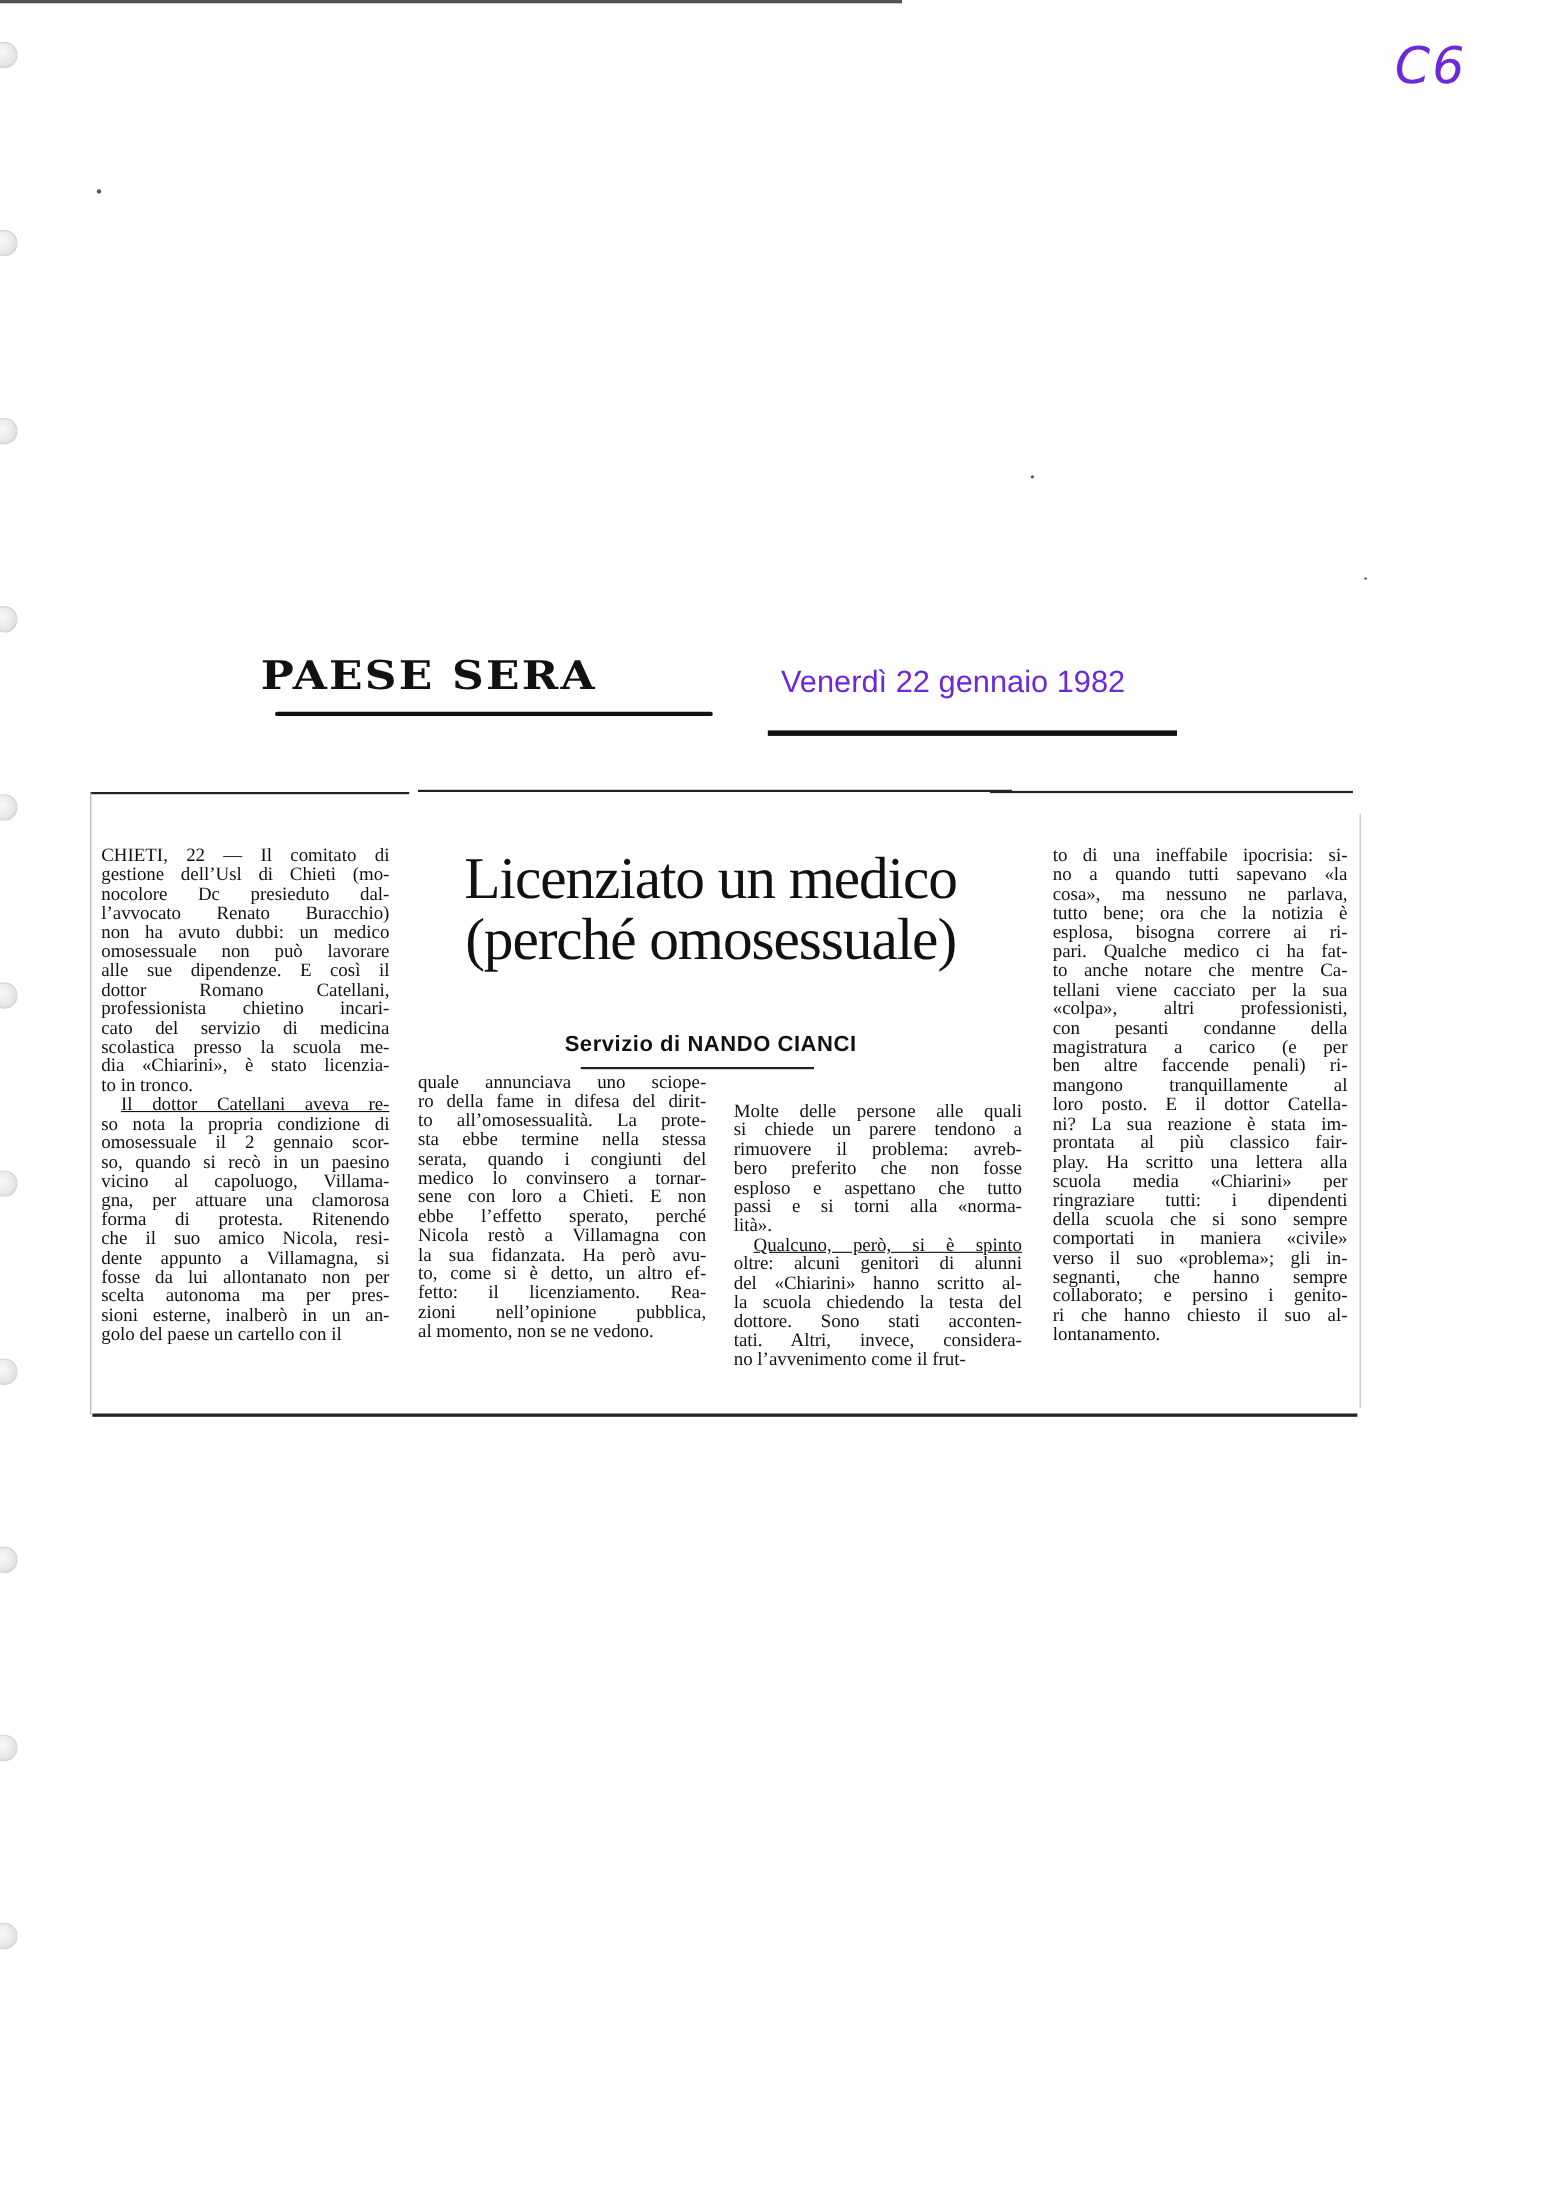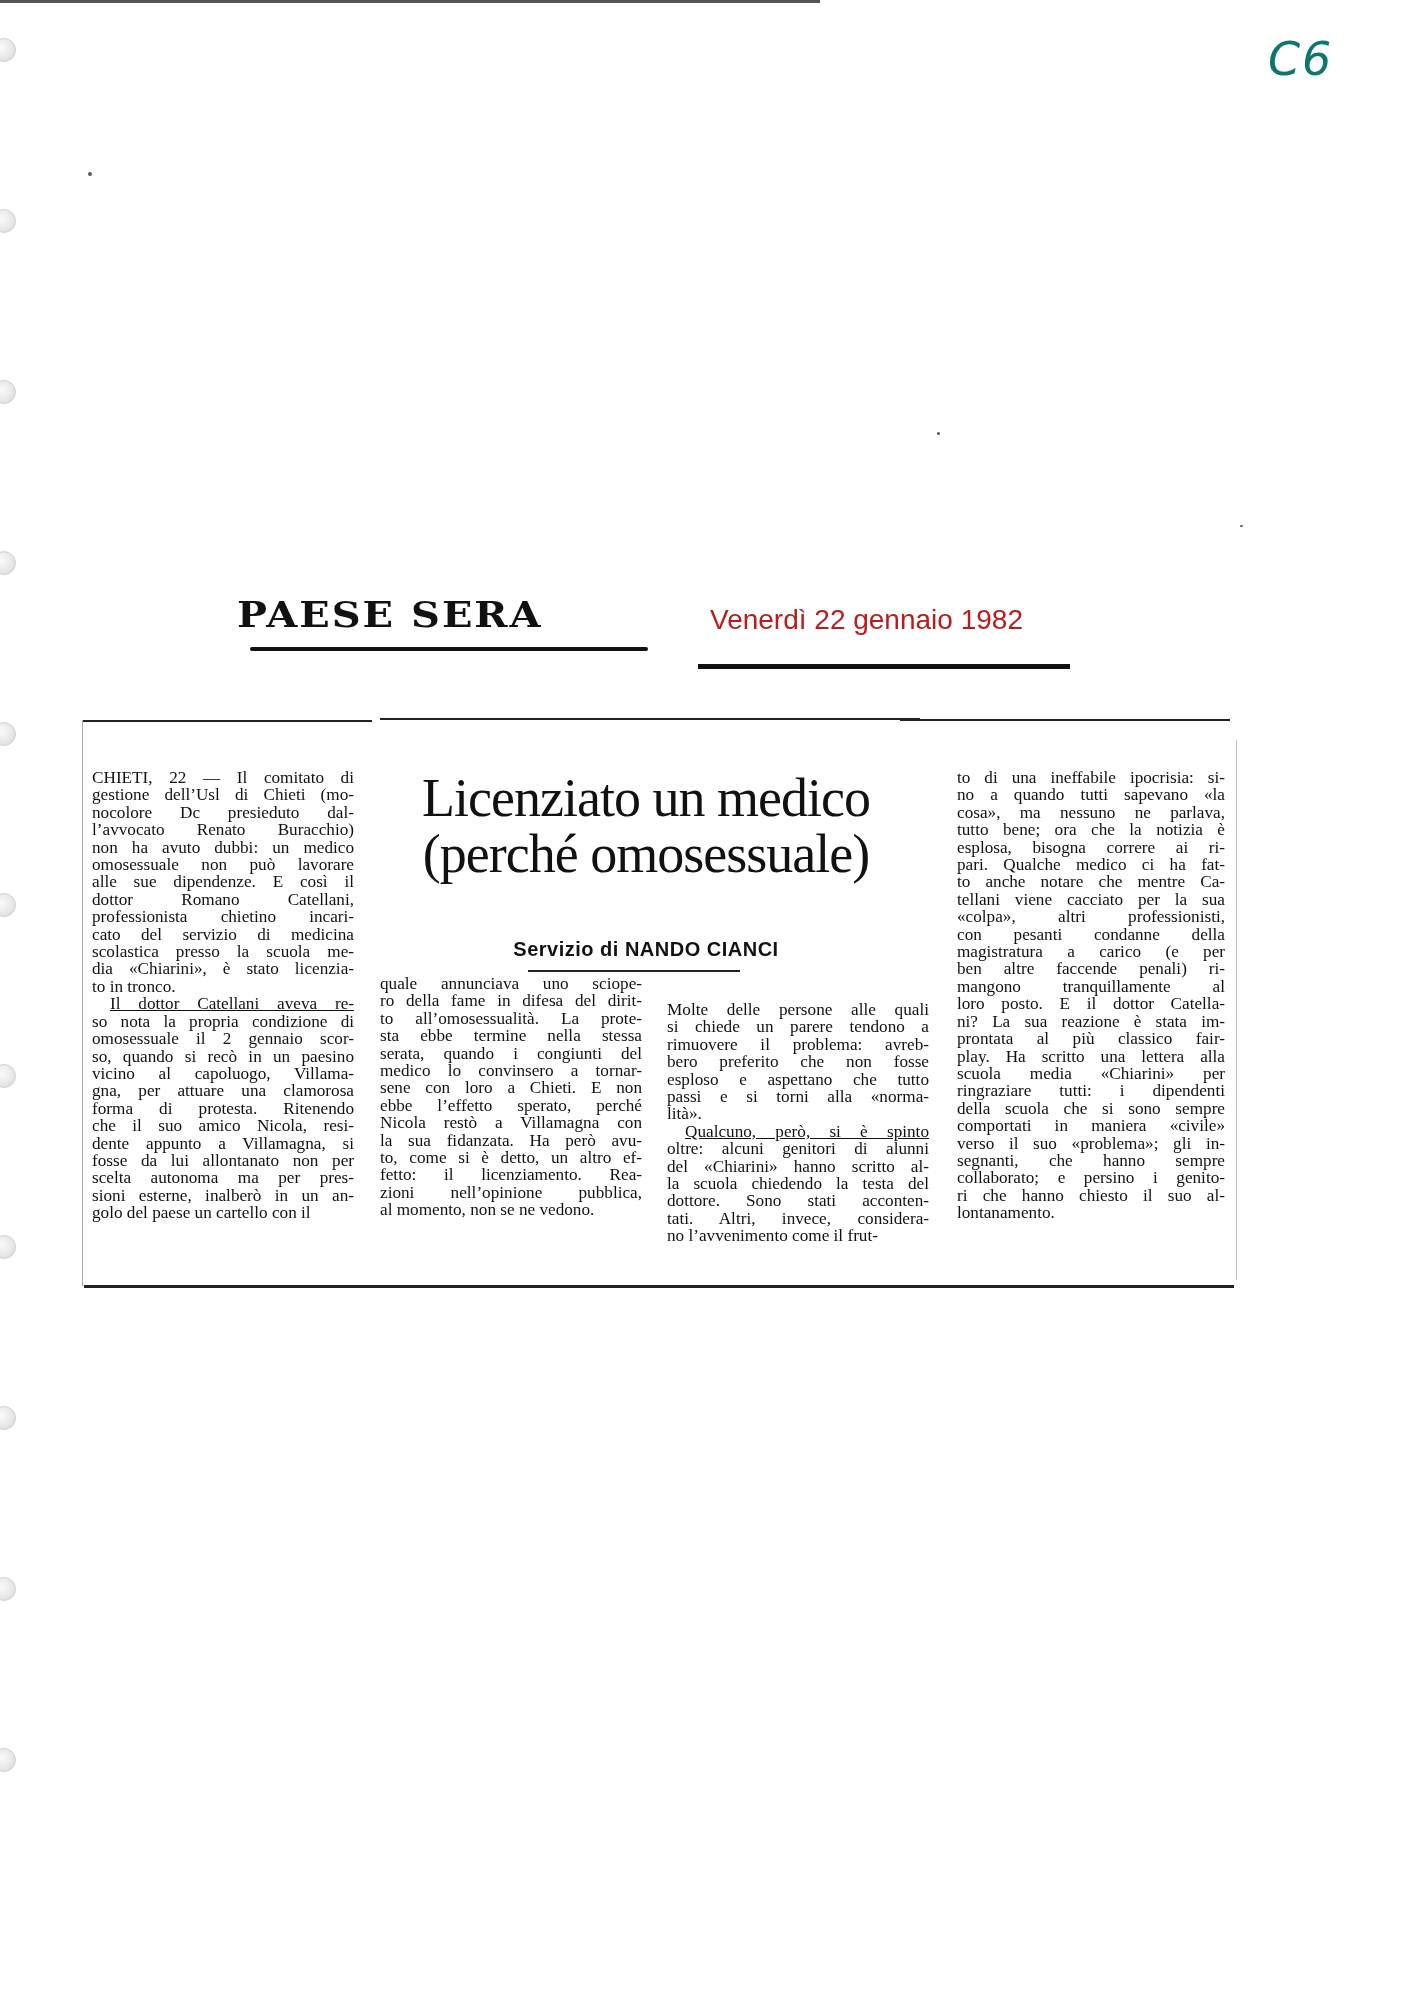--- a/index.html
+++ b/index.html
@@ -14,21 +14,21 @@
     background: #555;
   }
   .hole {
     position: absolute; left: -8px; width: 22px; height: 22px; border-radius: 50%;
     background: radial-gradient(circle at 40% 40%, #fafafa 0%, #e6e6e6 60%, #cfcfcf 100%);
     border: 1px solid #d2d2d2;
   }
   .handwritten {
     position: absolute; left: 1268px; top: 32px;
     font-family: "DejaVu Sans", sans-serif; font-size: 46px; font-weight: 300;
-    font-style: italic; color: #0f766e; letter-spacing: 2px;
+    font-style: italic; color: #6d28d9; letter-spacing: 2px;
   }
   .speck { position: absolute; background: #555; border-radius: 50%; }
 
   
   .masthead {
     position: absolute; left: 232px; top: 585px; width: 420px; height: 70px;
   }
   .masthead .name {
     font-family: "DejaVu Serif", serif; font-weight: 900; font-size: 40px;
     letter-spacing: 2px; color: #111; transform: scaleY(0.9); transform-origin: left top;
@@ -36,21 +36,21 @@
   }
   .masthead .rule {
     position: absolute; left: 18px; top: 62px; width: 398px; height: 4px; background: #111;
     border-radius: 2px;
   }
   .dateline {
     position: absolute; left: 690px; top: 590px; width: 380px; height: 80px;
   }
   .dateline .date {
     position: absolute; left: 20px; top: 14px;
-    font-family: "Liberation Sans", sans-serif; font-size: 28px; color: #b91c1c;
+    font-family: "Liberation Sans", sans-serif; font-size: 28px; color: #6d28d9;
   }
   .dateline .rule {
     position: absolute; left: 8px; top: 74px; width: 372px; height: 5px; background: #111;
   }
 
   
   .frame-top-left { position: absolute; left: 82px; top: 720px; width: 290px; height: 2px; background: #222; }
   .frame-top-mid { position: absolute; left: 380px; top: 718px; width: 540px; height: 2px; background: #222; }
   .frame-top-right { position: absolute; left: 900px; top: 719px; width: 330px; height: 2px; background: #222; }
   .frame-bottom { position: absolute; left: 84px; top: 1285px; width: 1150px; height: 3px; background: #222; }

